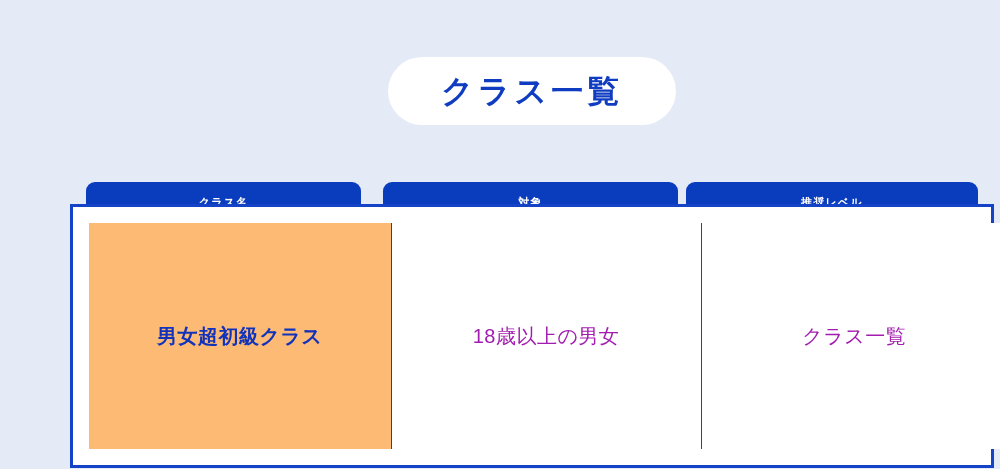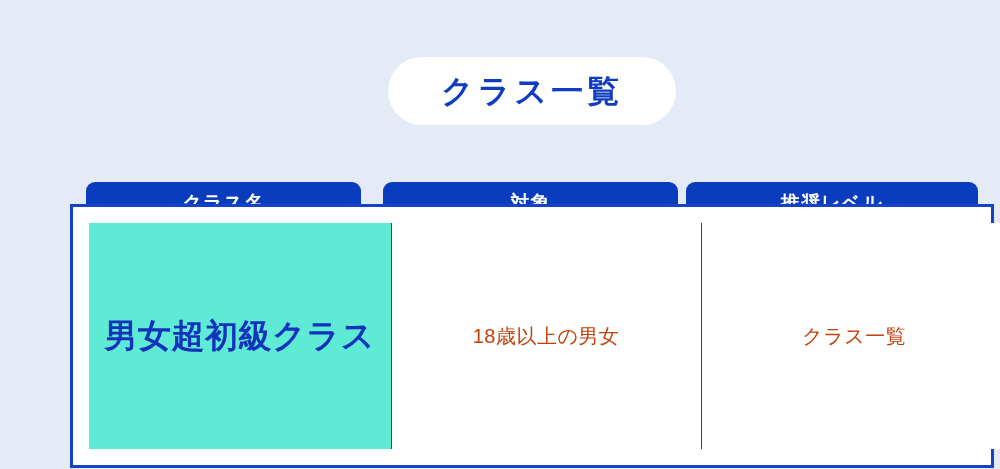--- a/index.html
+++ b/index.html
@@ -65,21 +65,21 @@
     justify-content: center;
     height: 40px;
   }
 
   .header-tab.col-name  { width: 303px; }
   .header-tab.col-target { width: 325px; margin-left: 22px; }
   .header-tab.col-level  { width: 322px; margin-left: 8px; }
 
   .header-label {
     color: #ffffff;
-    font-size: 19px;
+    font-size: 11px;
     font-weight: bold;
     letter-spacing: 1.2px;
     line-height: 1;
     white-space: nowrap;
   }
 
   
   .table-wrap {
     position: absolute;
     left: 38px;
@@ -109,31 +109,31 @@
     padding: 4px 8px;
   }
 
   
   table.class-table tr:first-child td { border-top: none; }
   table.class-table tr:last-child td  { border-bottom: none; }
   table.class-table td:first-child    { border-left: none; }
   table.class-table td:last-child     { border-right: none; }
 
   td.cell-name {
-    background: #5eead4;
+    background: #fdba74;
     color: #1132bb;
-    font-size: 33px;
+    font-size: 20px;
     font-weight: bold;
     letter-spacing: 0.5px;
     white-space: nowrap;
   }
 
   td.cell-plain {
     background: #ffffff;
-    color: #c2410c;
+    color: #a21caf;
     font-size: 20px;
     font-weight: normal;
     letter-spacing: 0.5px;
     white-space: nowrap;
   }
 </style>
 </head>
 <body>
 
 <div class="page">

